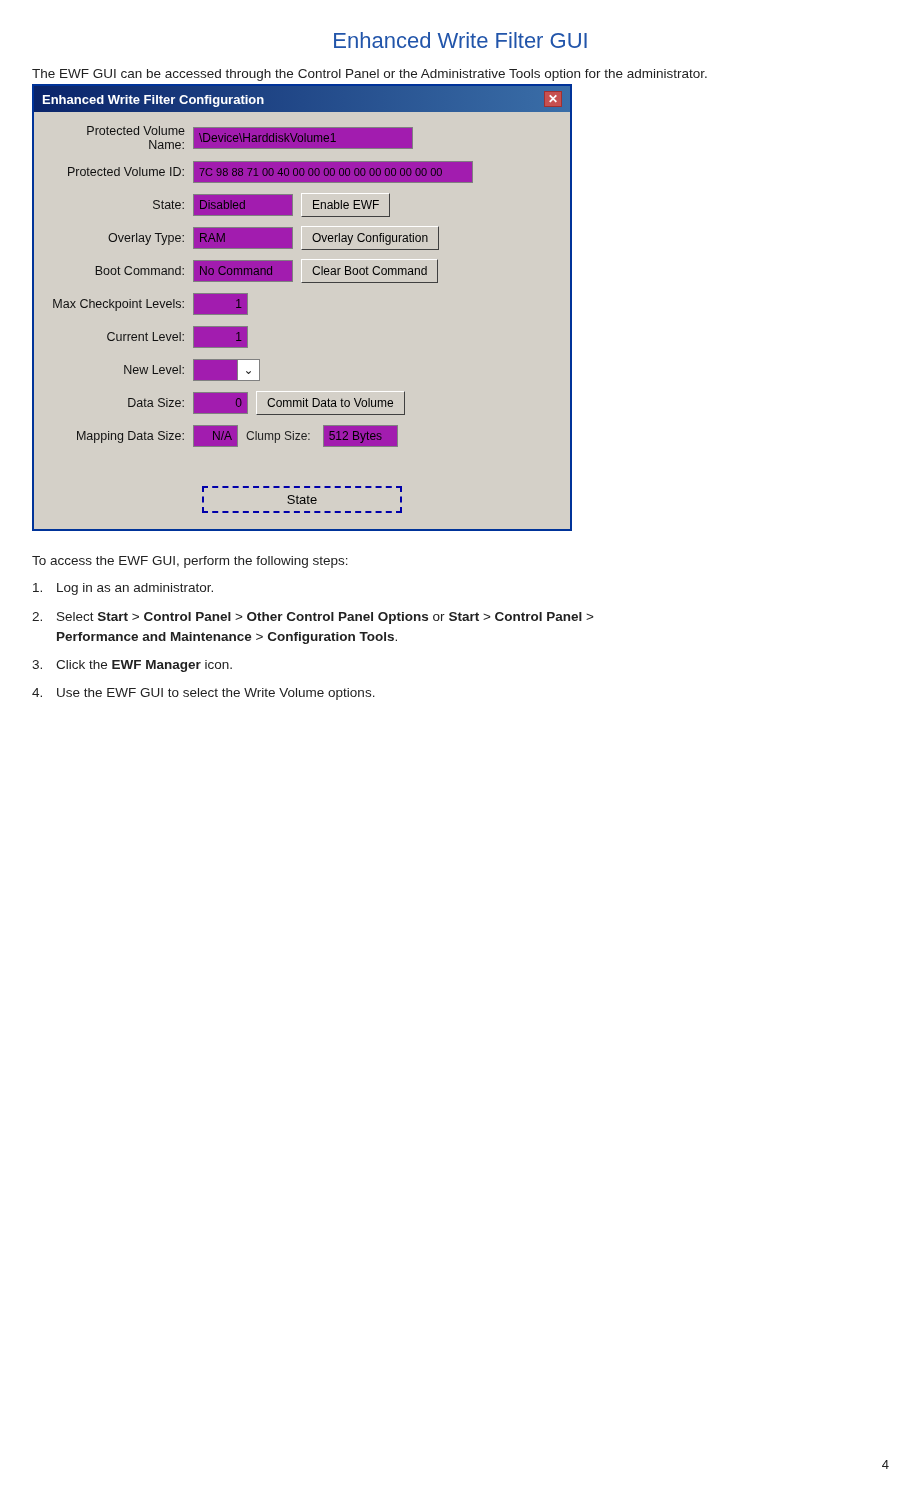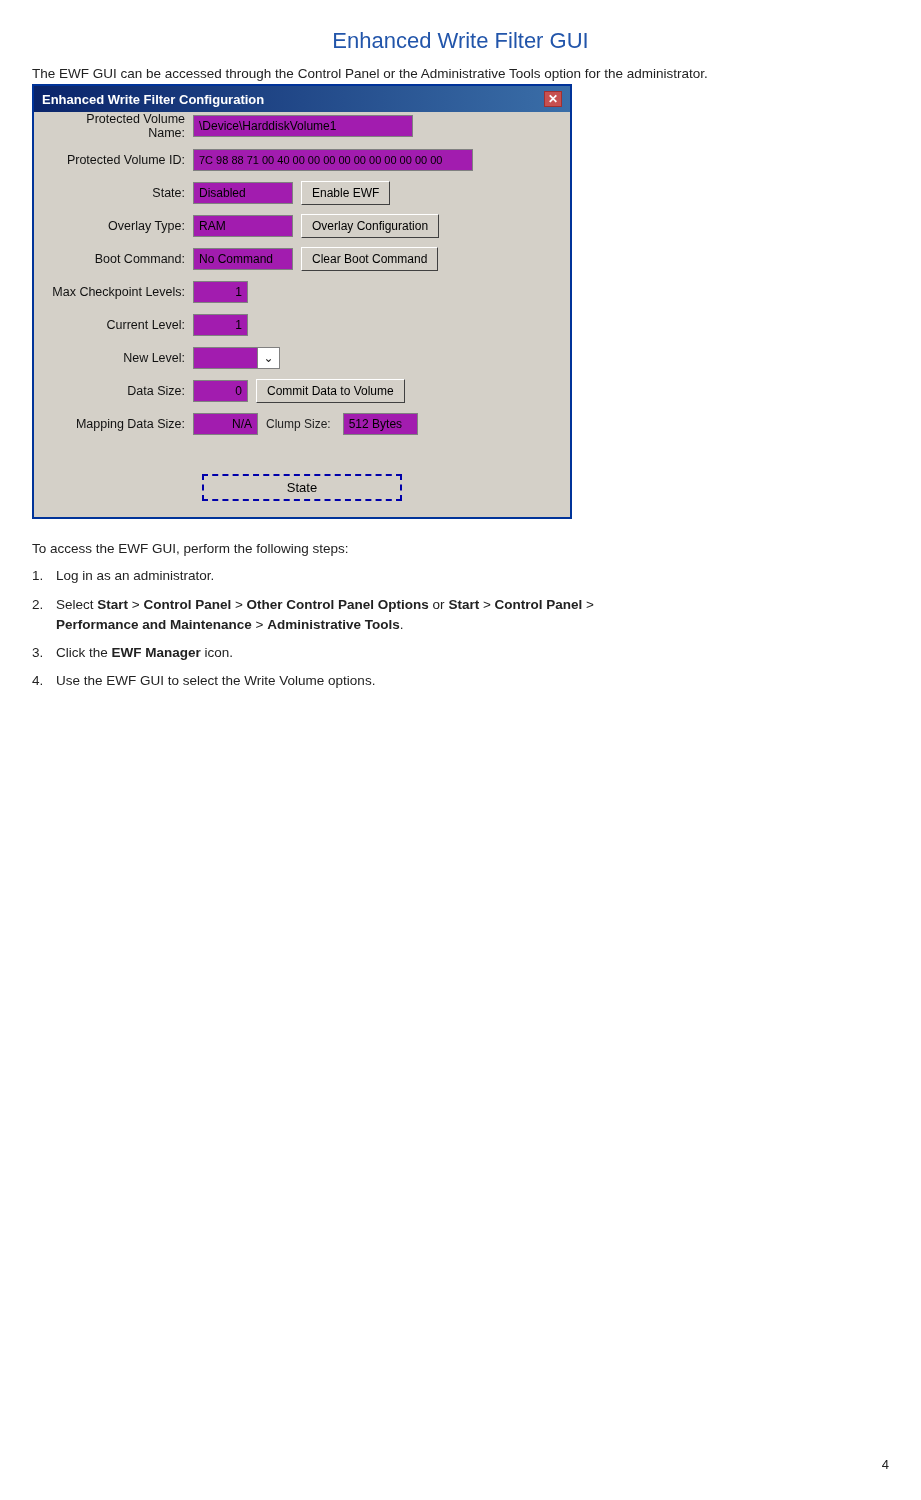--- a/index.html
+++ b/index.html
@@ -55,21 +55,21 @@
       height: 16px;
       font-size: 12px;
       font-weight: bold;
       cursor: pointer;
       display: flex;
       align-items: center;
       justify-content: center;
       line-height: 1;
     }
     .dialog-body {
-      padding: 0 14px 10px 14px;
+      padding: 12px 14px 10px 14px;
     }
     .form-row {
       display: flex;
       align-items: center;
       margin-bottom: 7px;
       min-height: 26px;
     }
     .form-label {
       font-size: 12.5px;
       width: 145px;
@@ -82,21 +82,21 @@
       border: 1px solid #808080;
       background: #a21caf;
       font-size: 12px;
       padding: 2px 5px;
       height: 22px;
     }
     .input-wide { width: 220px; }
     .input-hex { width: 280px; font-size: 11px; }
     .input-small { width: 100px; }
     .input-tiny { width: 55px; text-align: right; }
-    .input-xsmall { width: 65px; text-align: right; }
+    .input-xsmall { width: 45px; text-align: right; }
     .btn-dialog {
       background: #d4d0c8;
       border: 1px solid #808080;
       border-top-color: #fff;
       border-left-color: #fff;
       border-right-color: #404040;
       border-bottom-color: #404040;
       font-size: 12px;
       padding: 2px 10px;
       height: 24px;
@@ -270,21 +270,21 @@
 
 <ol class="steps-list">
   <li>
     <span class="step-num">1.</span>
     <span>Log in as an administrator.</span>
   </li>
   <li>
     <span class="step-num">2.</span>
     <span>
       Select <strong>Start</strong> &gt; <strong>Control Panel</strong> &gt; <strong>Other Control Panel Options</strong> or <strong>Start</strong> &gt; <strong>Control Panel</strong> &gt;<br>
-      <strong>Performance and Maintenance</strong> &gt; <strong>Administrative Tools</strong>.
+      <strong>Performance and Maintenance</strong> &gt; <strong>Configuration Tools</strong>.
     </span>
   </li>
   <li>
     <span class="step-num">3.</span>
     <span>Click the <strong>EWF Manager</strong> icon.</span>
   </li>
   <li>
     <span class="step-num">4.</span>
     <span>Use the EWF GUI to select the Write Volume options.</span>
   </li>

